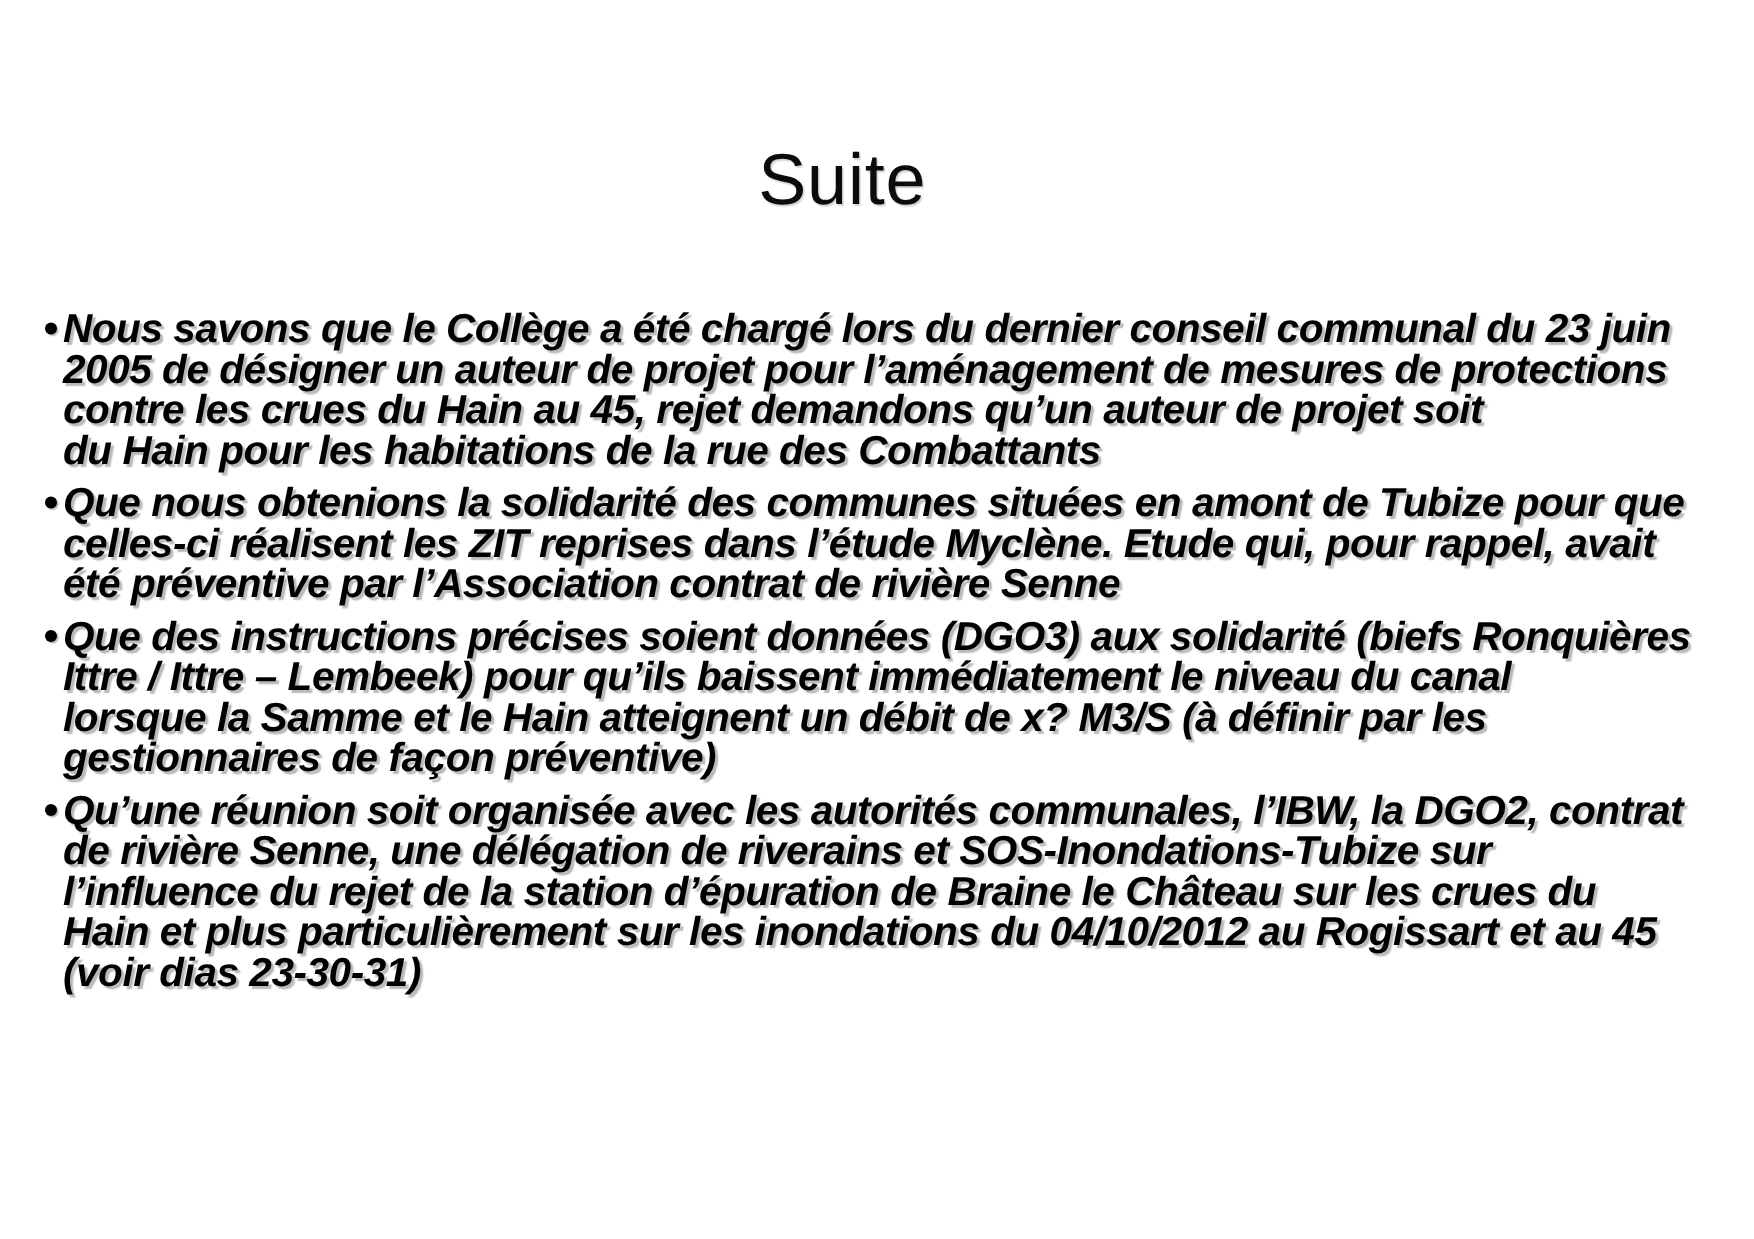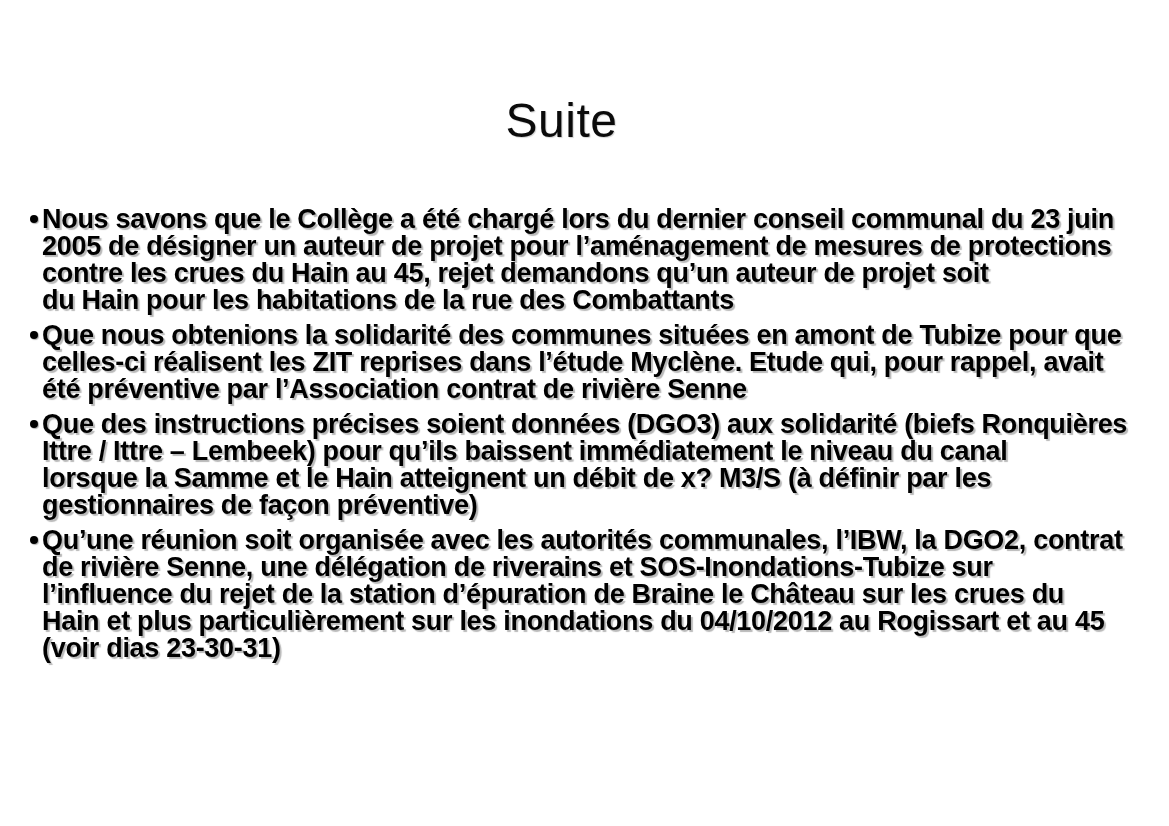--- a/index.html
+++ b/index.html
@@ -32,20 +32,21 @@
     line-height: 56px;
     font-weight: 300;
     letter-spacing: 0.5px;
     color: #0b0b0b;
     text-shadow: 1px 1px 1px rgba(0,0,0,0.18);
   }
   .bullet-list {
     margin-top: 57px;
     margin-left: 42px;
     margin-right: 6px;
+    font-style: italic;
   }
   .bullet-item {
     position: relative;
     margin: 0 0 8px 0;
     padding: 0;
   }
   .bullet-marker {
     position: absolute;
     left: -12px;
     top: 9px;

